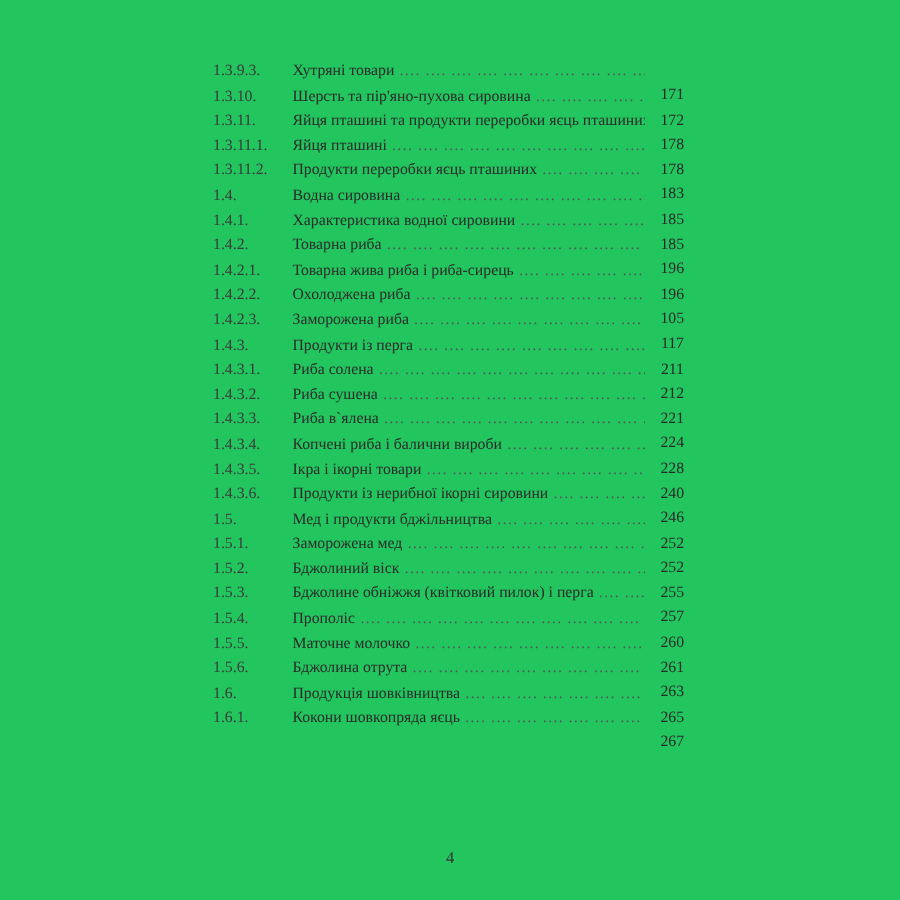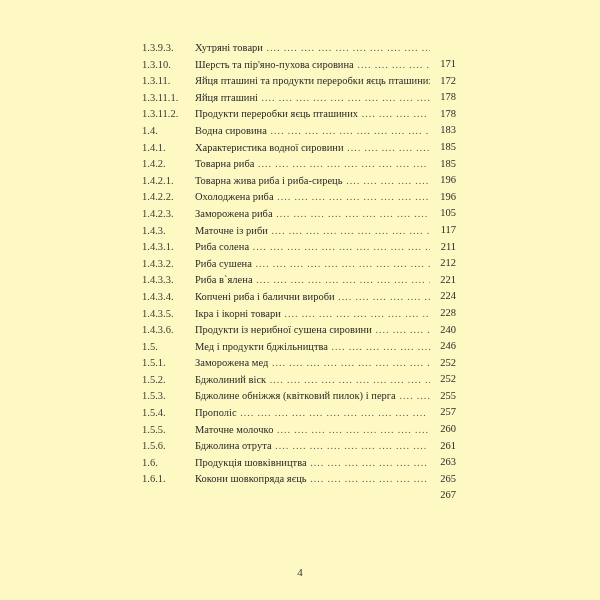--- a/index.html
+++ b/index.html
@@ -12,21 +12,21 @@
     height: 600px;
     position: relative;
     overflow: hidden;
     font-family: "Liberation Serif", "DejaVu Serif", serif;
     color: #2a2a2a;
   }
   .page {
     position: absolute;
     left: 0; top: 0;
     width: 600px; height: 600px;
-    background: #fef9c3;
+    background: #22c55e;
   }
   .toc {
     position: absolute;
     left: 142px;
     top: 40px;
     width: 314px;
   }
   .toc-row {
     position: relative;
     height: 16.6px;
@@ -124,21 +124,21 @@
         <span class="toc-title"><span>Охолоджена риба</span><span class="leader"> …. …. …. …. …. …. …. …. …. …. …. …. …. …. …. …. …. …. …. …. …. …. …. …. …. …. …. …. …. …. …. …. …. …. …. …. …. …. …. …. </span></span>
         <span class="toc-page">105</span>
       </div>
       <div class="toc-row">
         <span class="toc-num">1.4.2.3.</span>
         <span class="toc-title"><span>Заморожена риба</span><span class="leader"> …. …. …. …. …. …. …. …. …. …. …. …. …. …. …. …. …. …. …. …. …. …. …. …. …. …. …. …. …. …. …. …. …. …. …. …. …. …. …. …. </span></span>
         <span class="toc-page">117</span>
       </div>
       <div class="toc-row">
         <span class="toc-num">1.4.3.</span>
-        <span class="toc-title"><span>Маточне із риби</span><span class="leader"> …. …. …. …. …. …. …. …. …. …. …. …. …. …. …. …. …. …. …. …. …. …. …. …. …. …. …. …. …. …. …. …. …. …. …. …. …. …. …. …. </span></span>
+        <span class="toc-title"><span>Продукти із перга</span><span class="leader"> …. …. …. …. …. …. …. …. …. …. …. …. …. …. …. …. …. …. …. …. …. …. …. …. …. …. …. …. …. …. …. …. …. …. …. …. …. …. …. …. </span></span>
         <span class="toc-page">211</span>
       </div>
       <div class="toc-row">
         <span class="toc-num">1.4.3.1.</span>
         <span class="toc-title"><span>Риба солена</span><span class="leader"> …. …. …. …. …. …. …. …. …. …. …. …. …. …. …. …. …. …. …. …. …. …. …. …. …. …. …. …. …. …. …. …. …. …. …. …. …. …. …. …. </span></span>
         <span class="toc-page">212</span>
       </div>
       <div class="toc-row">
         <span class="toc-num">1.4.3.2.</span>
         <span class="toc-title"><span>Риба сушена</span><span class="leader"> …. …. …. …. …. …. …. …. …. …. …. …. …. …. …. …. …. …. …. …. …. …. …. …. …. …. …. …. …. …. …. …. …. …. …. …. …. …. …. …. </span></span>
@@ -154,21 +154,21 @@
         <span class="toc-title"><span>Копчені риба і балични вироби</span><span class="leader"> …. …. …. …. …. …. …. …. …. …. …. …. …. …. …. …. …. …. …. …. …. …. …. …. …. …. …. …. …. …. …. …. …. …. …. …. …. …. …. …. </span></span>
         <span class="toc-page">228</span>
       </div>
       <div class="toc-row">
         <span class="toc-num">1.4.3.5.</span>
         <span class="toc-title"><span>Ікра і ікорні товари</span><span class="leader"> …. …. …. …. …. …. …. …. …. …. …. …. …. …. …. …. …. …. …. …. …. …. …. …. …. …. …. …. …. …. …. …. …. …. …. …. …. …. …. …. </span></span>
         <span class="toc-page">240</span>
       </div>
       <div class="toc-row">
         <span class="toc-num">1.4.3.6.</span>
-        <span class="toc-title"><span>Продукти із нерибної сушена сировини</span><span class="leader"> …. …. …. …. …. …. …. …. …. …. …. …. …. …. …. …. …. …. …. …. …. …. …. …. …. …. …. …. …. …. …. …. …. …. …. …. …. …. …. …. </span></span>
+        <span class="toc-title"><span>Продукти із нерибної ікорні сировини</span><span class="leader"> …. …. …. …. …. …. …. …. …. …. …. …. …. …. …. …. …. …. …. …. …. …. …. …. …. …. …. …. …. …. …. …. …. …. …. …. …. …. …. …. </span></span>
         <span class="toc-page">246</span>
       </div>
       <div class="toc-row">
         <span class="toc-num">1.5.</span>
         <span class="toc-title"><span>Мед і продукти бджільництва</span><span class="leader"> …. …. …. …. …. …. …. …. …. …. …. …. …. …. …. …. …. …. …. …. …. …. …. …. …. …. …. …. …. …. …. …. …. …. …. …. …. …. …. …. </span></span>
         <span class="toc-page">252</span>
       </div>
       <div class="toc-row">
         <span class="toc-num">1.5.1.</span>
         <span class="toc-title"><span>Заморожена мед</span><span class="leader"> …. …. …. …. …. …. …. …. …. …. …. …. …. …. …. …. …. …. …. …. …. …. …. …. …. …. …. …. …. …. …. …. …. …. …. …. …. …. …. …. </span></span>

